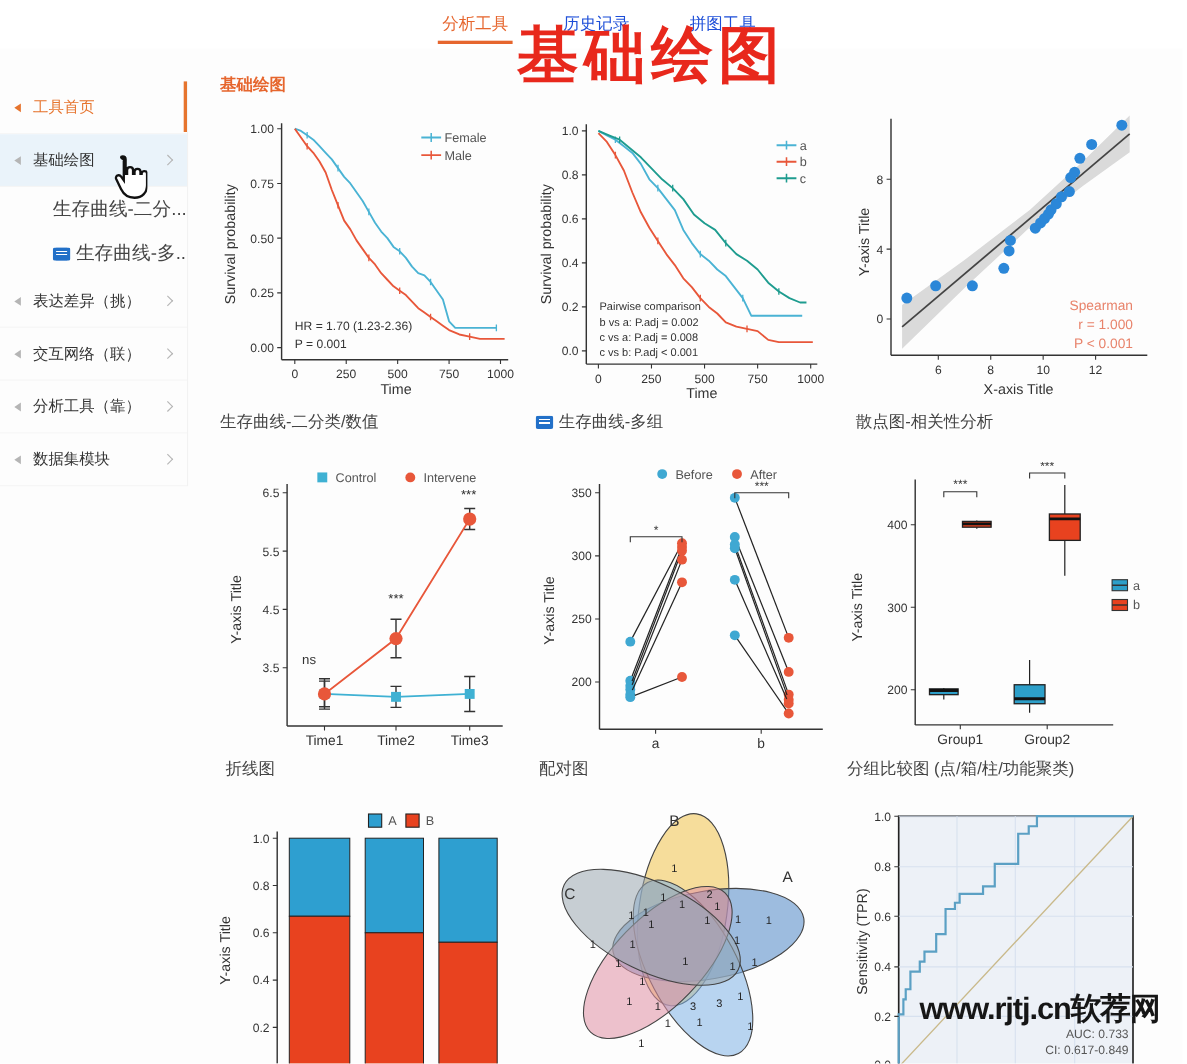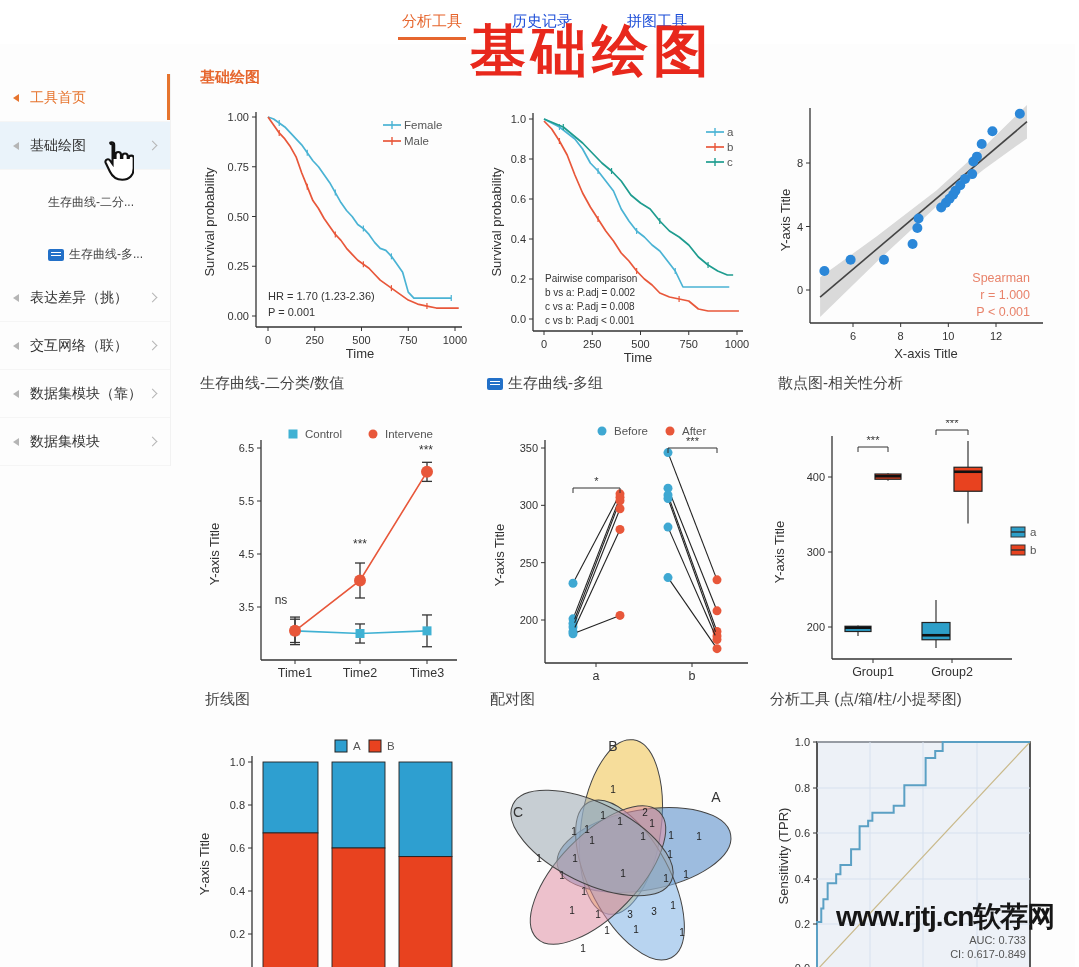--- a/index.html
+++ b/index.html
@@ -18,21 +18,21 @@
 
   
   .content-header{position:absolute;left:200px;top:68px;font-size:15px;font-weight:bold;color:#E6662E;}
 
   
   .sidebar{position:absolute;left:0;top:74px;width:170px;border-right:1px solid #f2f2f2;}
   .side-item{position:relative;height:47px;line-height:47px;padding-left:30px;font-size:14px;color:#333;
     border-bottom:1px solid #f5f5f5;cursor:pointer;white-space:nowrap;}
   .side-item.active{color:#E6742E;}
   .side-item.highlight{background:#EAF3FA;}
-  .side-sub{position:relative;height:40px;line-height:40px;padding-left:48px;font-size:12px;color:#444;cursor:pointer;white-space:nowrap;overflow:hidden;margin-top:12px;}
+  .side-sub{position:relative;height:40px;line-height:40px;padding-left:48px;font-size:17px;color:#444;cursor:pointer;white-space:nowrap;overflow:hidden;}
   .bullet{position:absolute;left:13px;top:50%;margin-top:-4px;width:0;height:0;
     border-top:4px solid transparent;border-bottom:4px solid transparent;border-right:6px solid #b5b5b5;}
   .side-item.active .bullet{border-right-color:#E6742E;}
   .chev{position:absolute;right:14px;top:50%;width:6px;height:6px;margin-top:-4px;
     border-right:1.5px solid #b5b5b5;border-top:1.5px solid #b5b5b5;transform:rotate(45deg);}
   .active-bar{position:absolute;left:167px;top:74px;width:3px;height:46px;background:#E6742E;}
   .tag-icon{display:inline-block;width:16px;height:12px;background:#2270C8;border-radius:2px;vertical-align:middle;margin-right:5px;
     background-image:linear-gradient(#2270C8 3px,#fff 3px,#fff 4px,#2270C8 4px,#2270C8 6px,#fff 6px,#fff 7px,#2270C8 7px);background-size:10px 12px;background-position:3px 0;background-repeat:no-repeat;}
 
   
@@ -93,21 +93,21 @@
       <span>表达差异（挑）</span>
       <span class="chev"></span>
     </div>
     <div class="side-item">
       <span class="bullet"></span>
       <span>交互网络（联）</span>
       <span class="chev"></span>
     </div>
     <div class="side-item">
       <span class="bullet"></span>
-      <span>数据集模块（靠）</span>
+      <span>分析工具（靠）</span>
       <span class="chev"></span>
     </div>
     <div class="side-item">
       <span class="bullet"></span>
       <span>数据集模块</span>
       <span class="chev"></span>
     </div>
   </div>
   <div class="active-bar"></div>
 
@@ -428,21 +428,21 @@
         <text x="103" y="24" fill="#333" font-size="11" text-anchor="middle">***</text>
         <path d="M166 15L166 10L198 10L198 15" fill="none" stroke="#333" stroke-width="1"></path>
         <text x="182" y="7" fill="#333" font-size="11" text-anchor="middle">***</text>
         <rect x="241" y="107" width="14" height="10" fill="#2D9FC9" stroke="#333"></rect>
         <line x1="241" x2="255" y1="112" y2="112" stroke="#333" stroke-width="1.5"></line>
         <text x="260" y="116" fill="#555" font-size="11.5" text-anchor="start">a</text>
         <rect x="241" y="125" width="14" height="10" fill="#E8421F" stroke="#333"></rect>
         <line x1="241" x2="255" y1="130" y2="130" stroke="#333" stroke-width="1.5"></line>
         <text x="260" y="134" fill="#555" font-size="11.5" text-anchor="start">b</text>
       </svg>
-    <figcaption>分析工具 (点/箱/柱/小提琴图)</figcaption>
+    <figcaption>分组比较图 (点/箱/柱/功能聚类)</figcaption>
   </figure>
   <figure id="c7">
     <svg width="285" height="239" viewBox="0 0 285 239">
         <line x1="57" x2="57" y1="28" y2="239" stroke="#333" stroke-width="1.3"></line>
         <line x1="53" x2="57" y1="34" y2="34" stroke="#333"></line>
         <text x="50" y="38" fill="#333" font-size="11" text-anchor="end">1.0</text>
         <line x1="53" x2="57" y1="77" y2="77" stroke="#333"></line>
         <text x="50" y="81" fill="#333" font-size="11" text-anchor="end">0.8</text>
         <line x1="53" x2="57" y1="120" y2="120" stroke="#333"></line>
         <text x="50" y="124" fill="#333" font-size="11" text-anchor="end">0.6</text>

